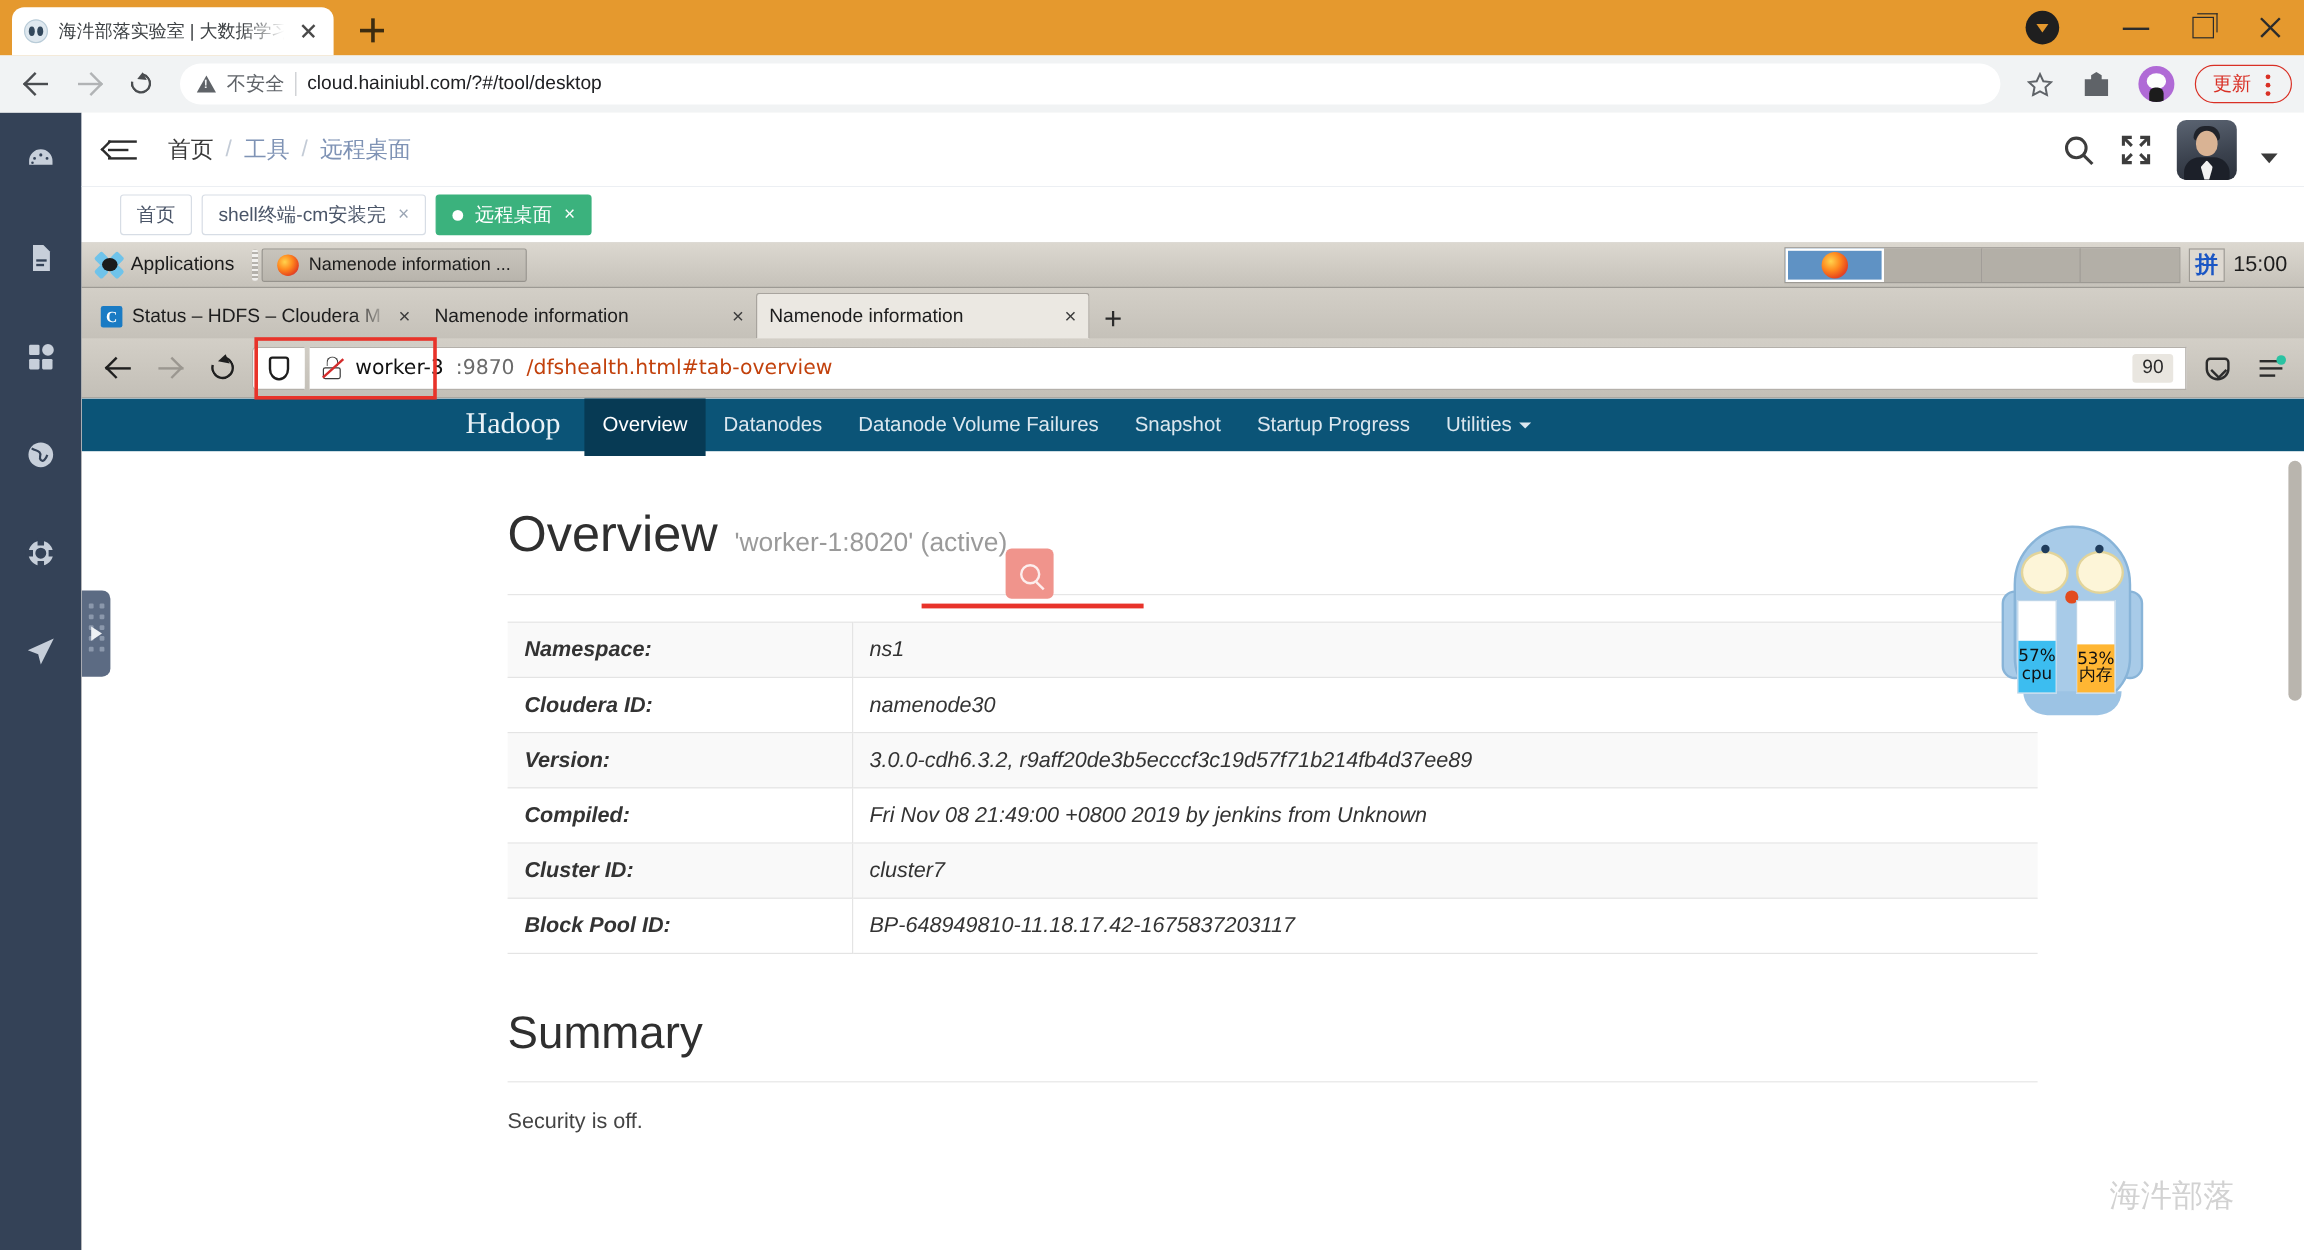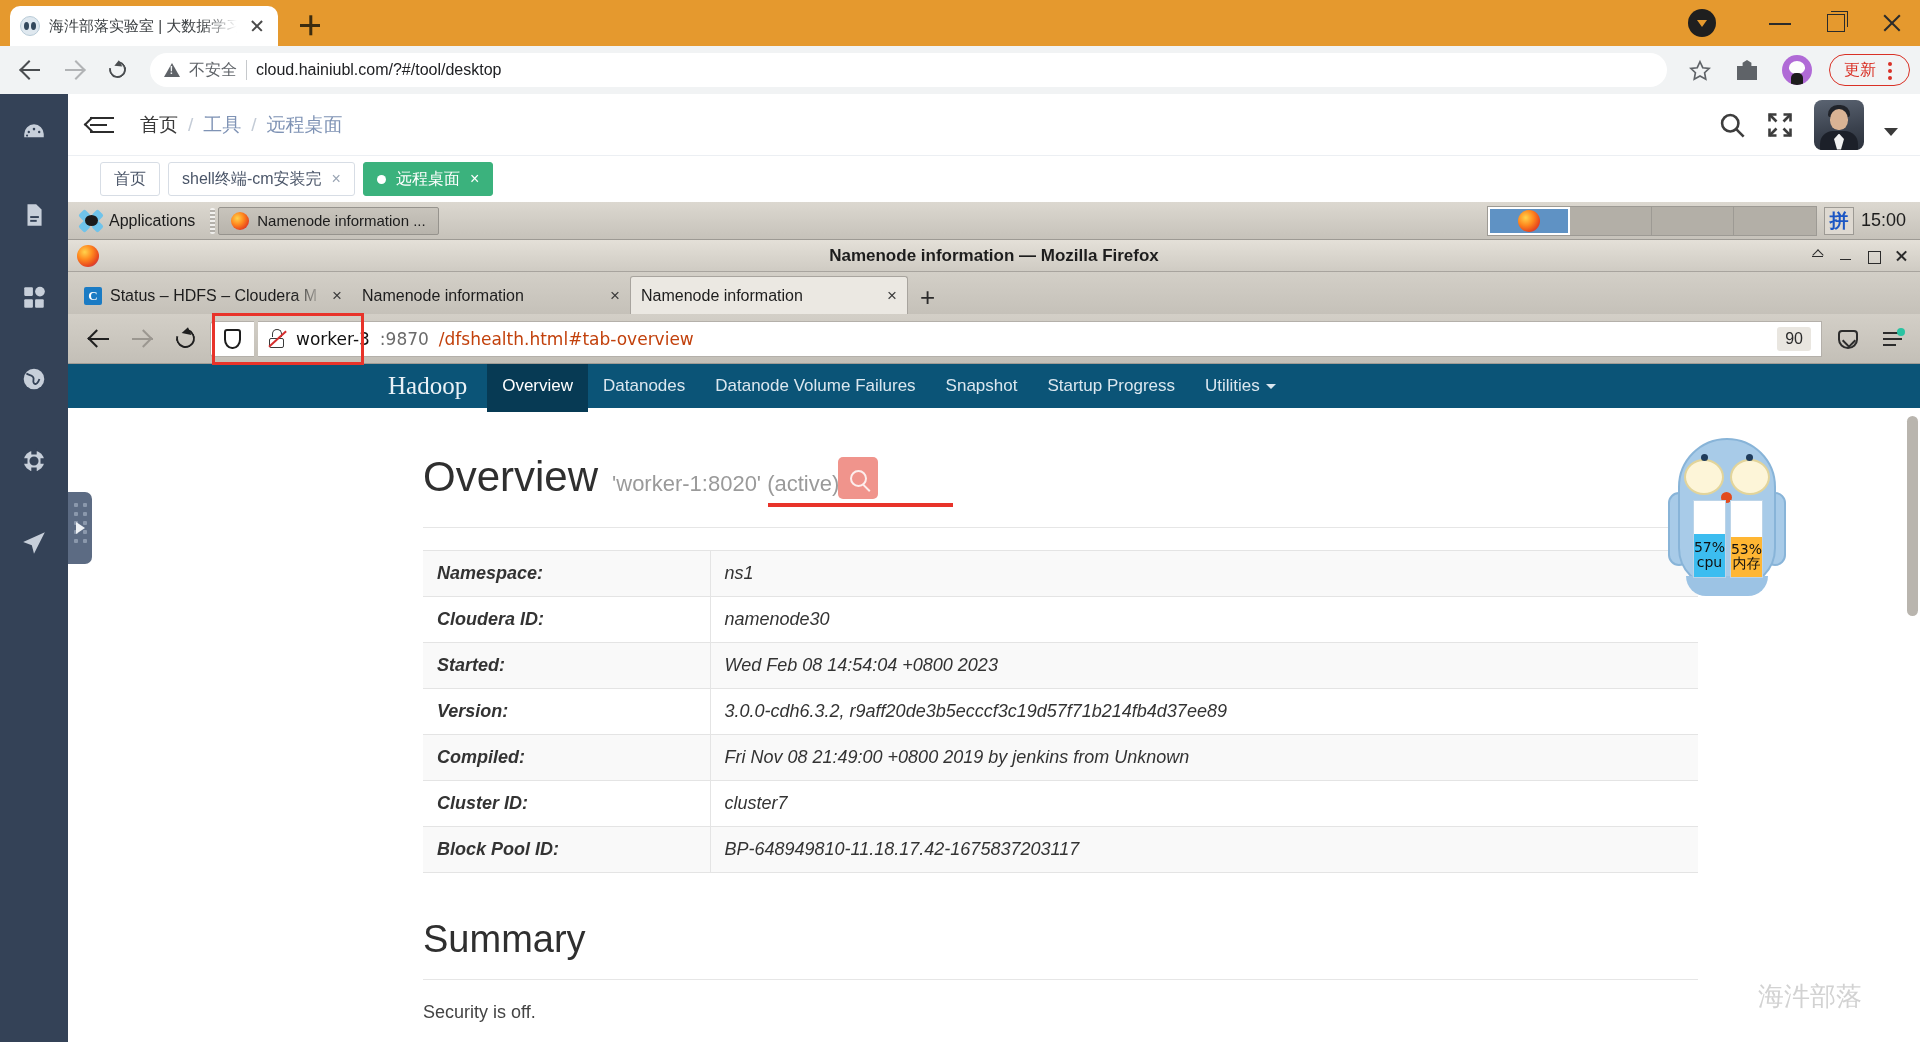--- a/index.html
+++ b/index.html
@@ -800,21 +800,21 @@
     border-radius: 0 0 40px 40px;
   }
   .pg-meter {
     position: absolute; top: 70px;
     width: 33px; height: 78px;
     background: #ffffff;
     border: 1.5px solid #bcd4e8;
     display: flex; flex-direction: column; justify-content: flex-end;
     z-index: 2;
   }
-  .pg-meter.left  { left: 25px; align-items: center; }
+  .pg-meter.left  { left: 13px; align-items: center; }
   .pg-meter.right { left: 62px; }
   .pg-fill {
     width: 100%;
     display: flex; flex-direction: column;
     align-items: center; justify-content: center;
     font-size: 14px; color: #111;
     font-family: "DejaVu Sans", sans-serif;
     line-height: 1.05;
     padding: 1px 0 2px;
   }
@@ -1045,30 +1045,20 @@
             <div class="ws"></div>
             <div class="ws"></div>
             <div class="ws"></div>
           </div>
           <div class="ime-icon">拼</div>
           <div class="clock">15:00</div>
         </div>
       </div>
 
       <div class="ff-window">
-        <div class="ff-titlebar">
-          <div class="ff-logo"></div>
-          <div class="ff-title">Namenode information — Mozilla Firefox</div>
-          <div class="ff-wctl">
-            <i class="ffw-shade"></i>
-            <i class="ffw-min"></i>
-            <i class="ffw-max"></i>
-            <i class="ffw-close"></i>
-          </div>
-        </div>
 
         <div class="ff-tabbar">
           <div class="ff-tab">
             <div class="cdh-favicon">C</div>
             <span class="t-label">Status – HDFS – Cloudera M</span>
             <span class="t-x">×</span>
           </div>
           <div class="ff-tab">
             <span class="t-label">Namenode information</span>
             <span class="t-x">×</span>
@@ -1152,24 +1142,20 @@
                 <tbody>
               <tr>
                 <td class="k">Namespace:</td>
                 <td>ns1</td>
               </tr>
               <tr>
                 <td class="k">Cloudera ID:</td>
                 <td>namenode30</td>
               </tr>
               <tr>
-                <td class="k">Started:</td>
-                <td>Wed Feb 08 14:54:04 +0800 2023</td>
-              </tr>
-              <tr>
                 <td class="k">Version:</td>
                 <td>3.0.0-cdh6.3.2, r9aff20de3b5ecccf3c19d57f71b214fb4d37ee89</td>
               </tr>
               <tr>
                 <td class="k">Compiled:</td>
                 <td>Fri Nov 08 21:49:00 +0800 2019 by jenkins from Unknown</td>
               </tr>
               <tr>
                 <td class="k">Cluster ID:</td>
                 <td>cluster7</td>

